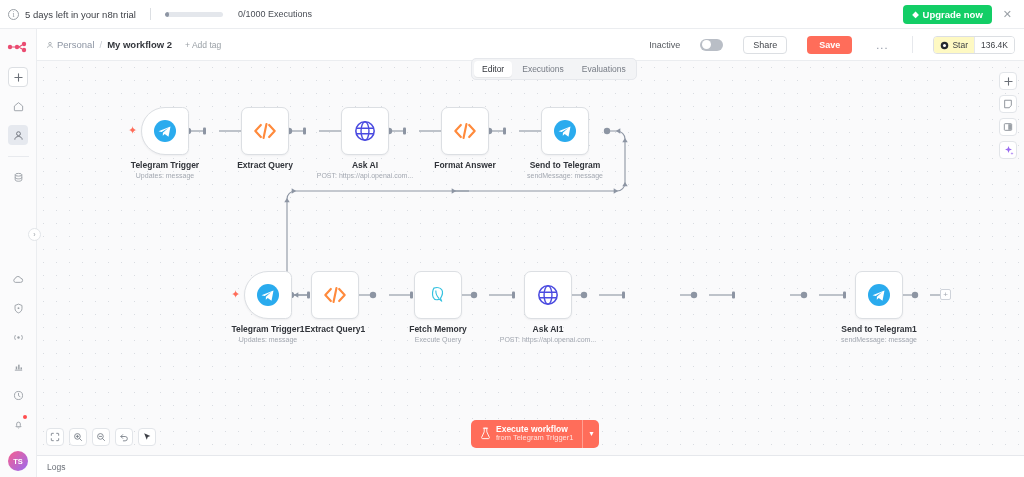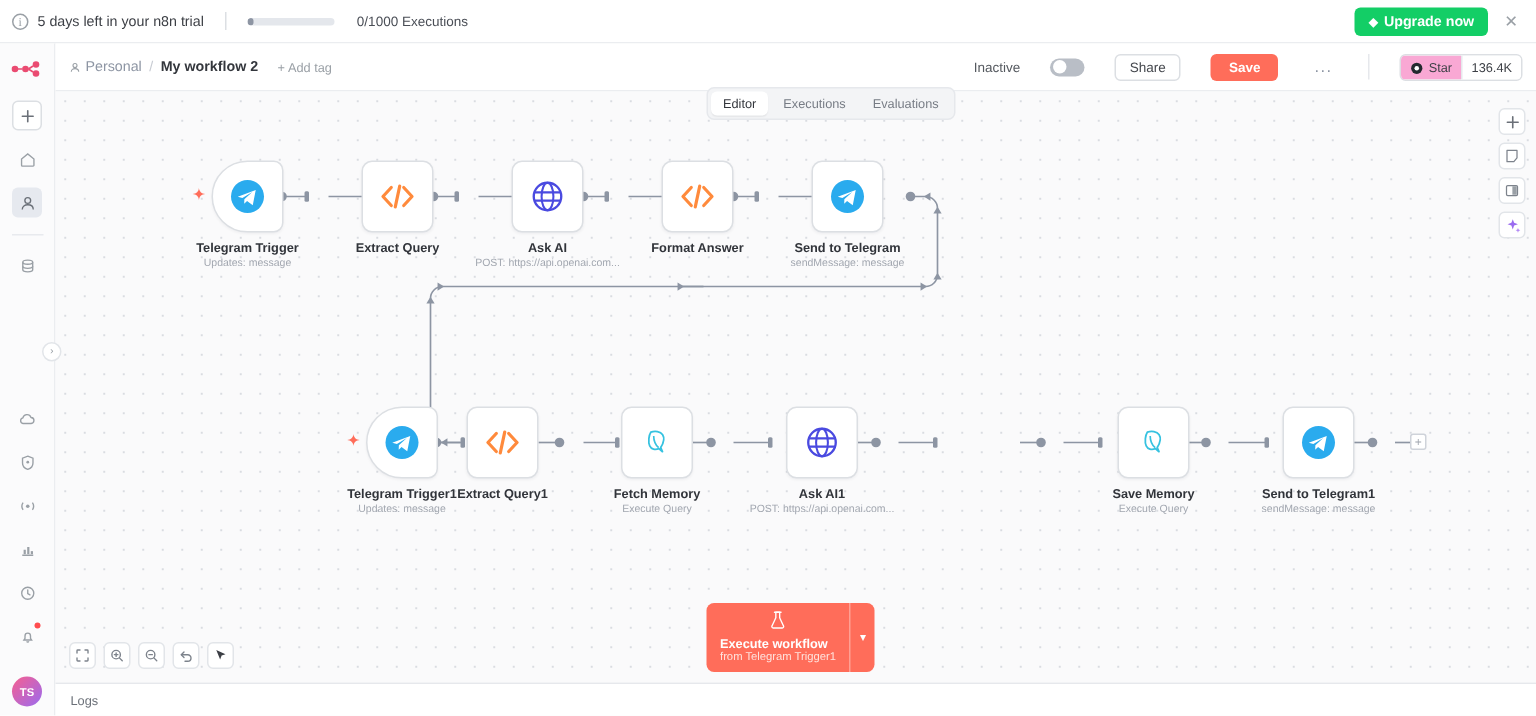--- a/index.html
+++ b/index.html
@@ -101,21 +101,21 @@
     font-size: 9px; color: #45484e; background: #fff; border: 1px solid #dcdfe3;
     border-radius: 4px; padding: 3px 9px; cursor: pointer;
   }
   .btn-save {
     font-size: 9px; color: #fff; background: #ff6d5a; border: none;
     border-radius: 4px; padding: 4px 12px; cursor: pointer; font-weight: bold;
   }
   .dots { color: #8d95a3; font-size: 11px; cursor: pointer; letter-spacing: 1px; padding: 0 4px; }
   .hdr-div { width: 1px; height: 17px; background: #e6e8ec; }
   .star-box { display: flex; align-items: stretch; border: 1px solid #dcdfe3; border-radius: 4px; overflow: hidden; cursor: pointer; }
-  .star-left { display: flex; align-items: flex-end; gap: 3px; padding: 3px 6px; font-size: 8.5px; color: #3c3f45; background: #f9a8d4; }
+  .star-left { display: flex; align-items: flex-end; gap: 3px; padding: 3px 6px; font-size: 8.5px; color: #3c3f45; background: #fef9c3; }
   .star-count { padding: 3px 6px; font-size: 8.5px; color: #3c3f45; background: #fff; border-left: 1px solid #e6e8ec; }
 
   
   .tabs {
     position: absolute; left: 471px; top: 58px; z-index: 8;
     display: flex; align-items: center; gap: 2px;
     background: #f3f4f6; border: 1px solid #e6e8ec; border-radius: 5px; padding: 2px;
   }
   .tab { font-size: 8.5px; color: #777c85; padding: 3px 8px; border-radius: 4px; cursor: pointer; }
   .tab.active { background: #fff; color: #33363c; box-shadow: 0 1px 1px rgba(0,0,0,.06); }
@@ -170,21 +170,21 @@
     display: flex; align-items: center; justify-content: center; cursor: pointer;
     color: #7d838c; font-size: 9px;
   }
   .zt-btn.active { color: #3c3f45; }
 
   
   .exec-wrap {
     position: absolute; left: 434px; bottom: 7px; display: flex; align-items: stretch;
     background: #ff6d5a; border-radius: 5px; overflow: hidden; z-index: 7; cursor: pointer;
   }
-  .exec-main { display: flex; align-items: center; gap: 5px; padding: 5px 9px; flex-direction: column; }
+  .exec-main { display: flex; align-items: center; gap: 5px; padding: 5px 9px; }
   .exec-texts { display: flex; flex-direction: column; line-height: 1.15; }
   .exec-t1 { font-size: 8.5px; color: #fff; font-weight: bold; }
   .exec-t2 { font-size: 7.5px; color: #ffe2dd; }
   .exec-caret {
     width: 17px; display: flex; align-items: center; justify-content: center;
     border-left: 1px solid rgba(255,255,255,.35); color: #fff; font-size: 8px;
   }
 
   
   .logs-bar {
@@ -499,30 +499,20 @@
             <circle cx="12" cy="12" r="10" stroke="#4a4ae0" stroke-width="1.7" fill="none"></circle>
             <ellipse cx="12" cy="12" rx="4.3" ry="10" stroke="#4a4ae0" stroke-width="1.5" fill="none"></ellipse>
             <path d="M2.4 9h19.2M2.4 15h19.2" stroke="#4a4ae0" stroke-width="1.5"></path>
           </svg>
       </div>
       <span class="node-label">Ask AI1</span>
       <span class="node-sub">POST: https://api.openai.com...</span>
     </div>
 
 
-    <div class="node" style="left:708px; top:210px;">
-      <div class="node-box">
-        <svg width="22" height="22" viewBox="0 0 24 24">
-            <path d="M7.5 4.5c3 -1 7 -0.6 8.6 1.8 1.5 2.3 0.6 6.1 -1.4 9.4l1.3 3 -2.6 -2.2c-2.8 1.2 -5.6 0.3 -6.7 -2.1 -1.3 -2.8 -0.6 -7.8 0.8 -9.9z" stroke="#36c2e0" stroke-width="1.3" fill="none" stroke-linejoin="round"></path>
-            <path d="M9.6 7.2c0 3.2 1.2 6.4 3.6 8.6" stroke="#36c2e0" stroke-width="1.2" fill="none"></path>
-          </svg>
-      </div>
-      <span class="node-label">Save Memory</span>
-      <span class="node-sub">Execute Query</span>
-    </div>
 
     <div class="node" style="left:818px; top:210px;">
       <div class="node-box">
         <svg width="24" height="24" viewBox="0 0 24 24">
             <circle cx="12" cy="12" r="11" fill="#2aabee"></circle>
             <path d="M5.5 12.2l12-4.6-2 10.2-3.8-2.8-1.9 1.8.1-3 5.3-4.8-6.6 4z" fill="#fff"></path>
           </svg>
       </div>
       <span class="node-label">Send to Telegram1</span>
       <span class="node-sub">sendMessage: message</span>

